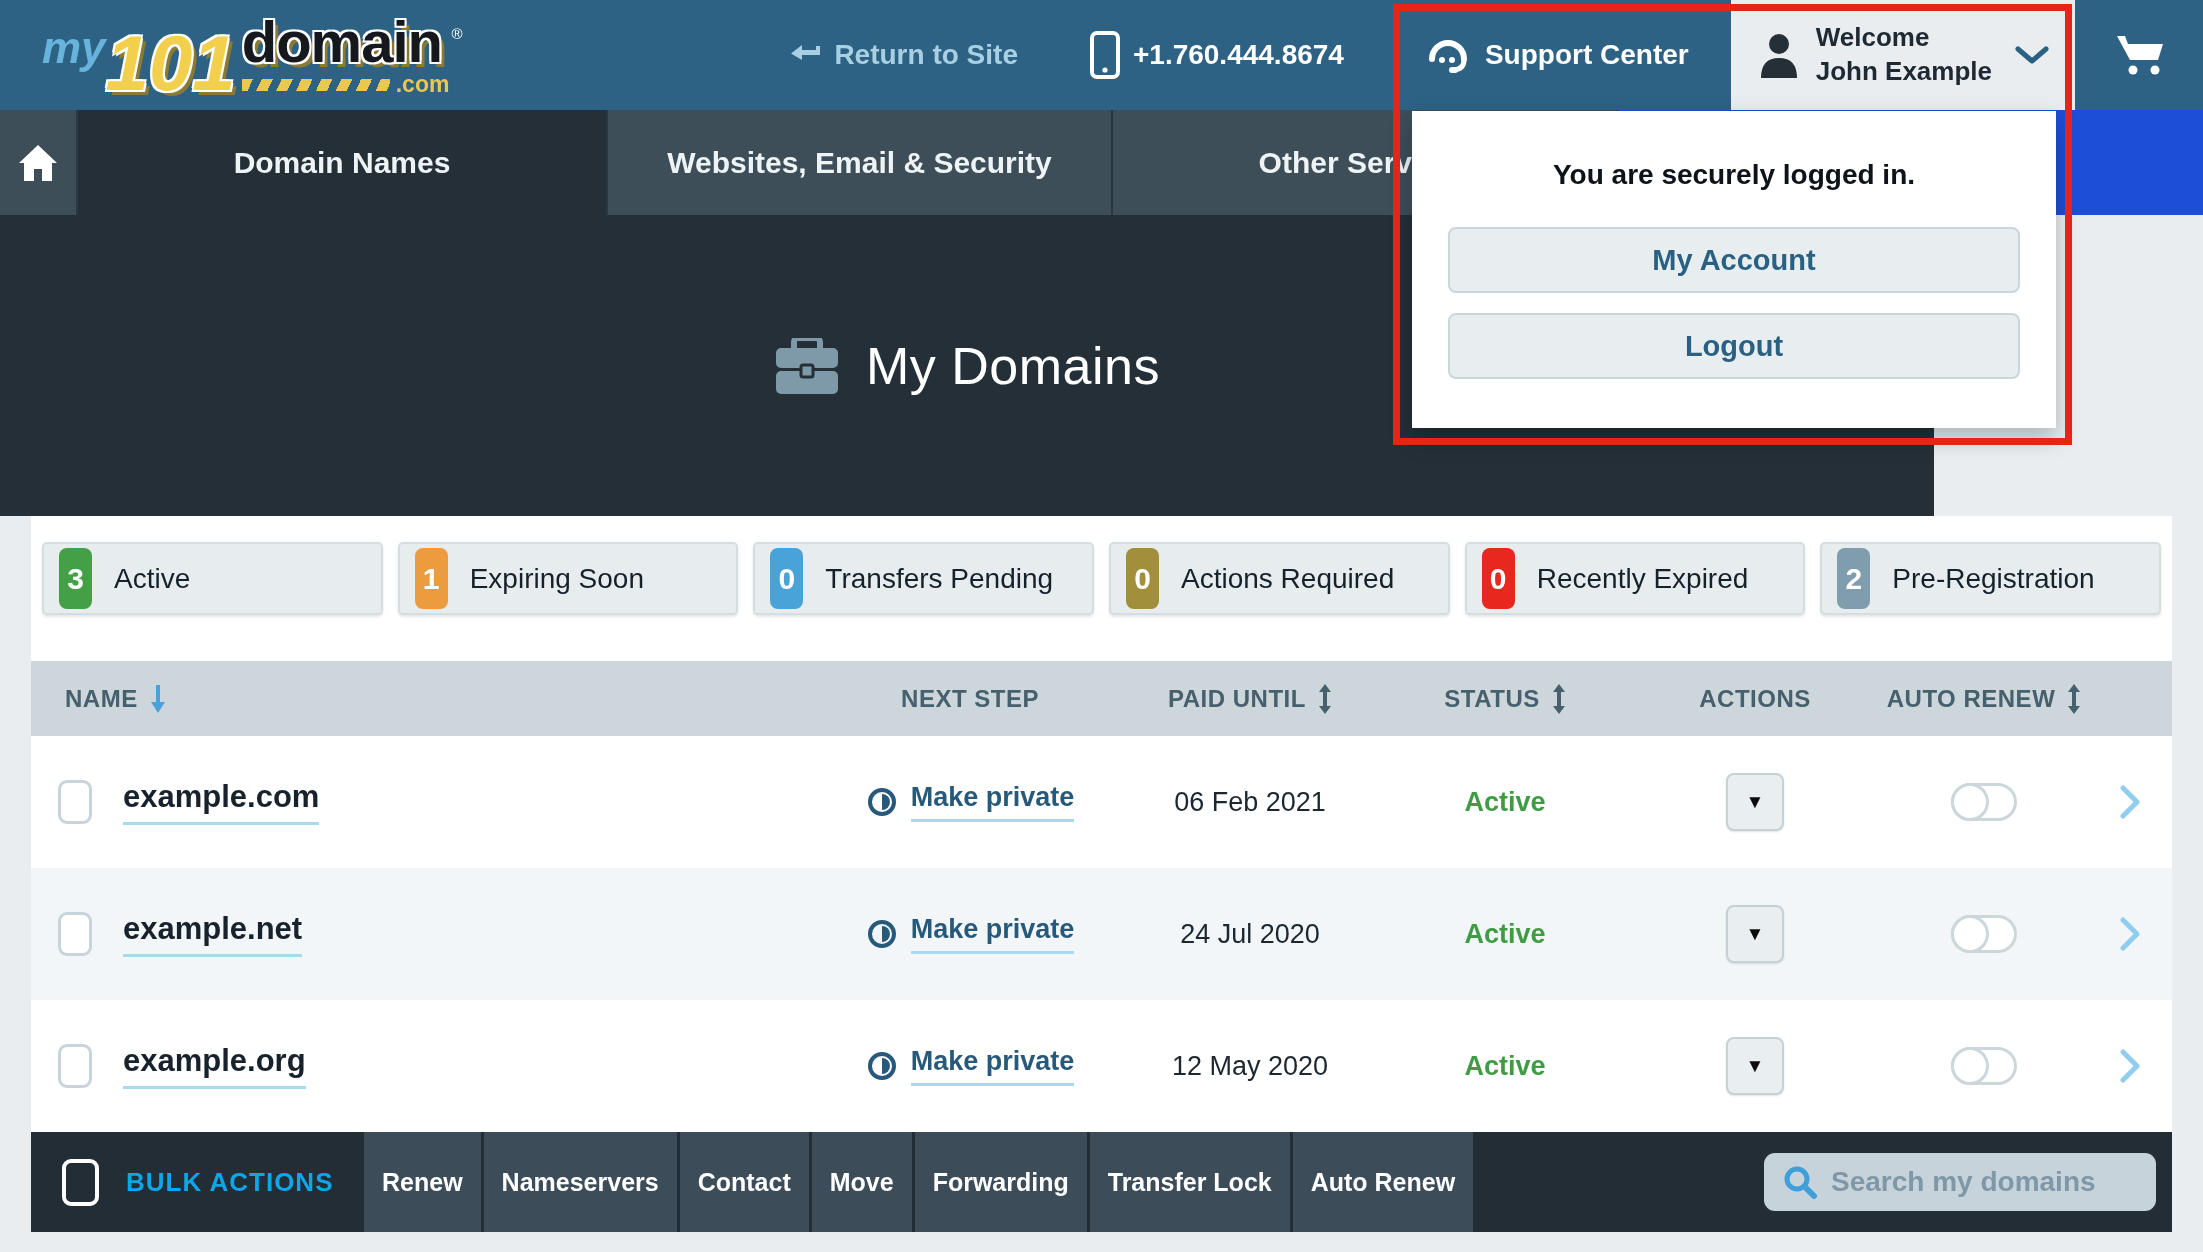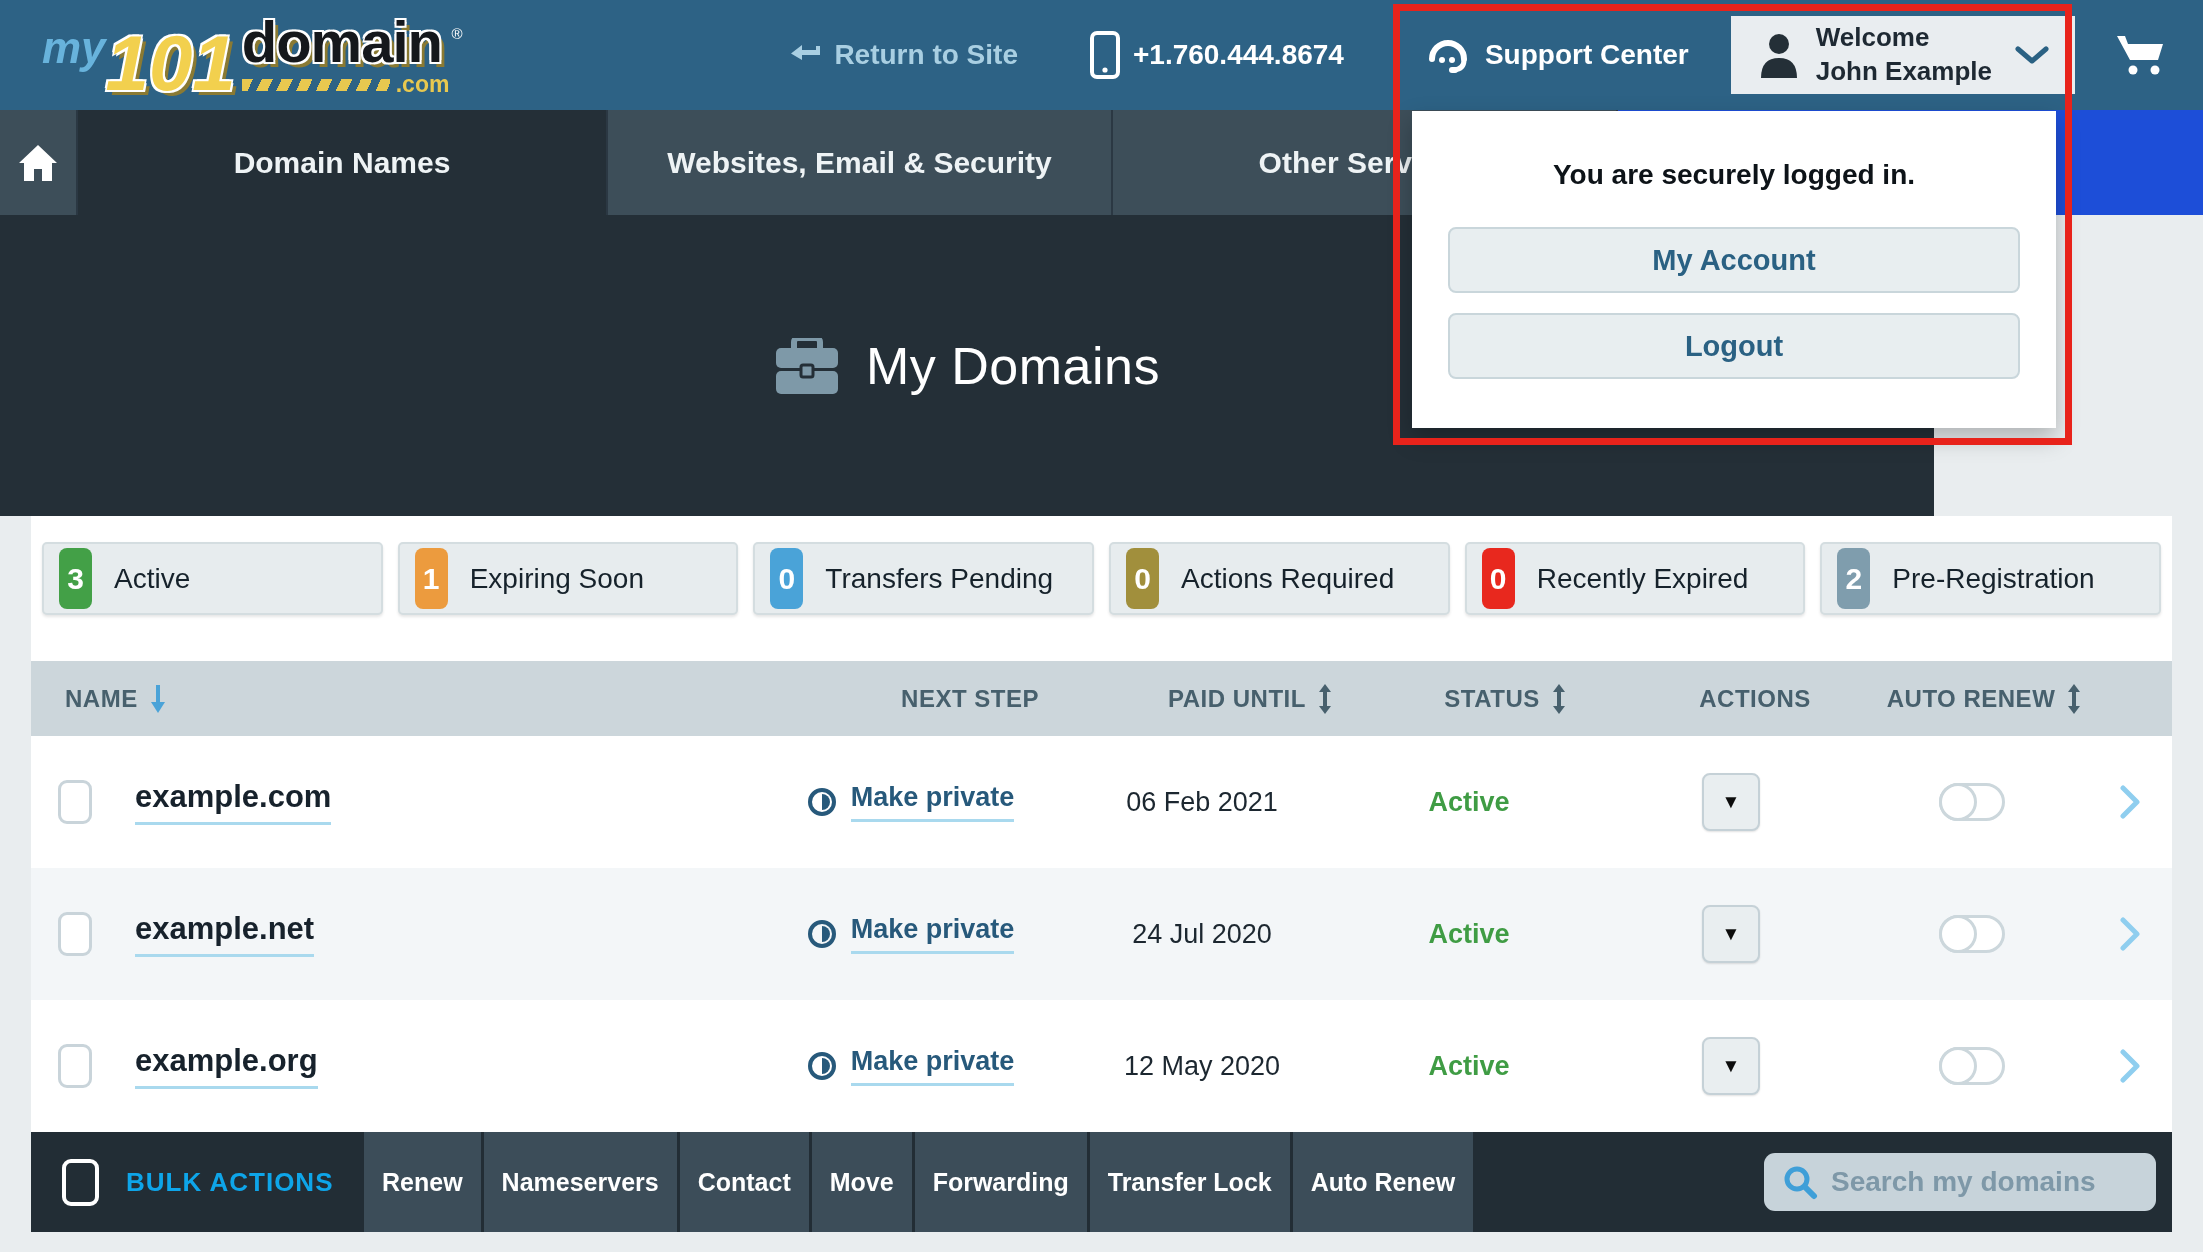--- a/index.html
+++ b/index.html
@@ -23,21 +23,21 @@
   .logo-stripes { width:148px; height:12px;
     background:repeating-linear-gradient(115deg,#e8c84f 0 10px, rgba(0,0,0,0) 10px 18px); }
   .logo-com { color:#e8c84f; font-weight:bold; font-size:23px; line-height:1; }
   .logo-reg { color:#fff; font-size:15px; transform:translateY(-54px); margin-left:2px; }
 
   .hdr-right { margin-left:auto; display:flex; align-items:center; height:100%; }
   .hdr-item { display:flex; align-items:center; gap:13px; cursor:pointer; white-space:nowrap; }
   .return-link { color:#a9cfe2; font-weight:bold; font-size:28px; margin-right:72px; }
   .phone-item { color:#ffffff; font-weight:bold; font-size:28px; margin-right:80px; }
   .support-item { color:#ffffff; font-weight:bold; font-size:28px; margin-right:42px; }
-  .welcome-box { background:#e9edf0; height:78px; display:flex; align-items:center;
+  .welcome-box { background:#e9edf0; height:110px; display:flex; align-items:center;
     padding:0 26px; gap:15px; cursor:pointer; }
   .welcome-text { color:#1e2933; font-size:26px; line-height:1.3; font-weight:bold; }
   .cart-btn { margin:0 36px 0 40px; cursor:pointer; display:flex; }
 
   
   .navbar { position:absolute; top:110px; left:0; width:2203px; height:105px;
     background:#1d4ed8; display:flex; z-index:5;text-align:center; }
   .tab { display:flex; align-items:center; justify-content:center;
     background:#3d4e59; border-right:2px solid #2b3843; color:#eef3f5;
     font-size:30px; font-weight:bold; cursor:pointer; }
@@ -65,21 +65,21 @@
   .sc-3 { background:#a18f3c; } .sc-4 { background:#e8281e; } .sc-5 { background:#7f9dad; }
   .sum-label { font-size:28px; color:#16222b; }
 
   .tgrid { display:grid; grid-template-columns:88px 1fr 300px 260px 250px 250px 208px 84px; align-items:center; }
   .thead { margin-top:46px; height:75px; background:#ccd6db; color:#47606d;
     font-weight:bold; font-size:24px; letter-spacing:.5px; }
   .th { display:flex; align-items:center; justify-content:center; gap:12px; }
   .th-name { grid-column:1 / span 2; justify-content:flex-start; padding-left:34px; cursor:pointer; }
   .th-sortable { cursor:pointer; }
 
-  .trow { height:132px;gap:12px; }
+  .trow { height:132px; }
   .trow.alt { background:#f3f6f8; }
   .cell-check { display:flex; justify-content:center; }
   .checkbox { width:34px; height:44px; border:3px solid #c9d4da; border-radius:9px; background:#fff; cursor:pointer; }
   .cell-name { padding-left:4px; }
   .domain-link { font-size:31px; font-weight:bold; color:#17222c; border-bottom:3px solid #a9d9ee;
     padding-bottom:7px; cursor:pointer; display:inline-block; }
   .cell-next { display:flex; align-items:center; justify-content:center; gap:13px;
     color:#27597b; font-weight:bold; font-size:27px; cursor:pointer; }
   .mp-label { border-bottom:3px solid #a9d9ee; padding-bottom:6px; }
   .cell-date { text-align:center; font-size:27px; color:#1c2730; }

